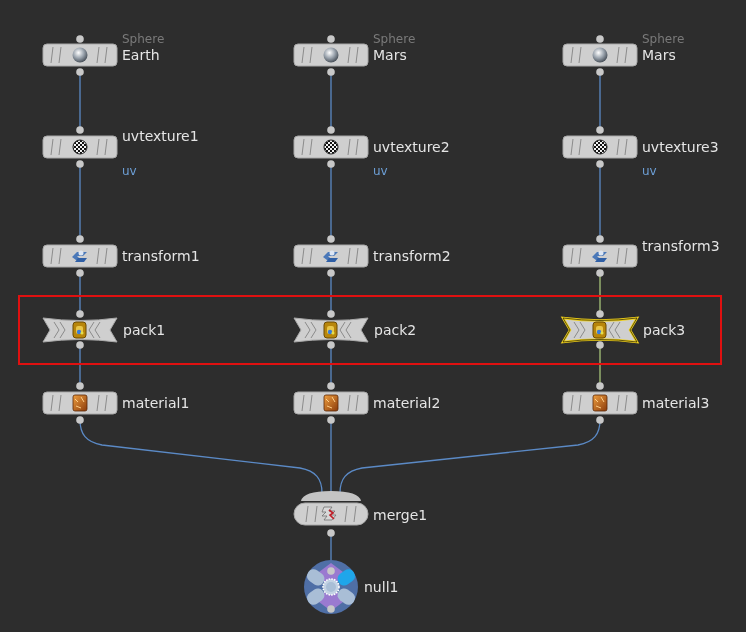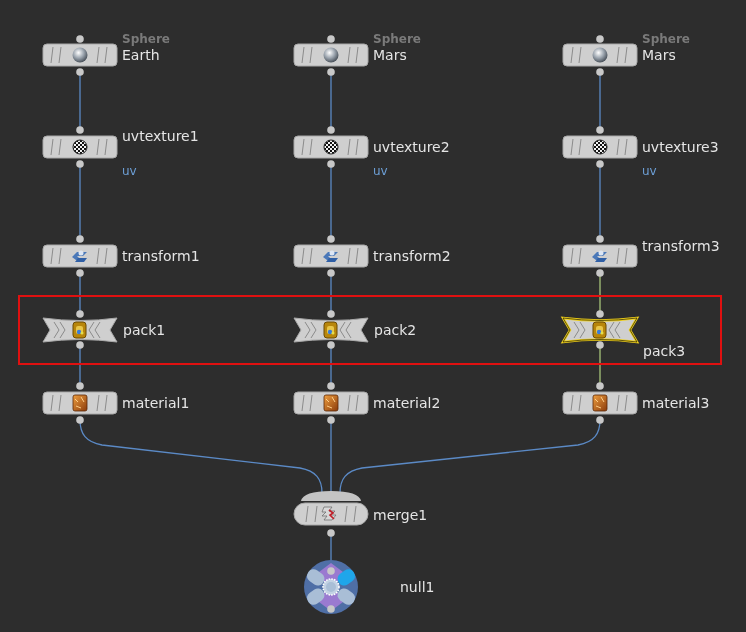--- a/index.html
+++ b/index.html
@@ -1,20 +1,20 @@
 <!DOCTYPE html>
 <html><head>
 <meta charset="utf-8">
 <style>
   html, body { margin:0; padding:0; }
   body { width:746px; height:632px; background:#2d2d2d; overflow:hidden; position:relative;
          font-family:"DejaVu Sans", sans-serif; }
   #canvas { position:absolute; left:0; top:0; width:746px; height:632px; }
   .lbl { position:absolute; font-size:14px; color:#e5e5e5; white-space:nowrap; line-height:16px; }
-  .type { position:absolute; font-size:12px; color:#7a7a7a; white-space:nowrap; line-height:13px;font-weight:bold; }
+  .type { position:absolute; font-size:12px; color:#7a7a7a; white-space:nowrap; line-height:13px; }
   .flag { position:absolute; font-size:12px; color:#6d9fd6; white-space:nowrap; line-height:13px; }
   .selbox { position:absolute; left:18px; top:295px; width:700px; height:66px; border:2px solid #e01010; box-sizing:content-box; }
 </style>
 </head>
 <body>
 
 <svg id="canvas" xmlns="http://www.w3.org/2000/svg" width="746" height="632">
   <defs>
     <radialGradient id="gSphere" cx="40%" cy="35%" r="65%">
       <stop offset="0%" stop-color="#ffffff"></stop>
@@ -295,17 +295,17 @@
     <div class="lbl" style="left: 373px; top: 139px;">uvtexture2</div>
     <div class="flag" style="left: 373px; top: 165px;">uv</div>
     <div class="lbl" style="left: 373px; top: 248px;">transform2</div>
     <div class="lbl" style="left: 374px; top: 322px;">pack2</div>
     <div class="lbl" style="left: 373px; top: 395px;">material2</div>
     <div class="type" style="left: 642px; top: 33px;">Sphere</div>
     <div class="lbl" style="left: 642px; top: 47px;">Mars</div>
     <div class="lbl" style="left: 642px; top: 139px;">uvtexture3</div>
     <div class="flag" style="left: 642px; top: 165px;">uv</div>
     <div class="lbl" style="left: 642px; top: 238px;">transform3</div>
-    <div class="lbl" style="left: 643px; top: 322px; margin-top: 21px;">pack3</div>
+    <div class="lbl" style="left: 643px; top: 322px;">pack3</div>
     <div class="lbl" style="left: 642px; top: 395px;">material3</div>
     <div class="lbl" style="left: 373px; top: 507px;">merge1</div>
-    <div class="lbl" style="left: 364px; top: 579px; margin-left: 36px;">null1</div>
+    <div class="lbl" style="left: 364px; top: 579px;">null1</div>
   </div>
 
 </body></html>

